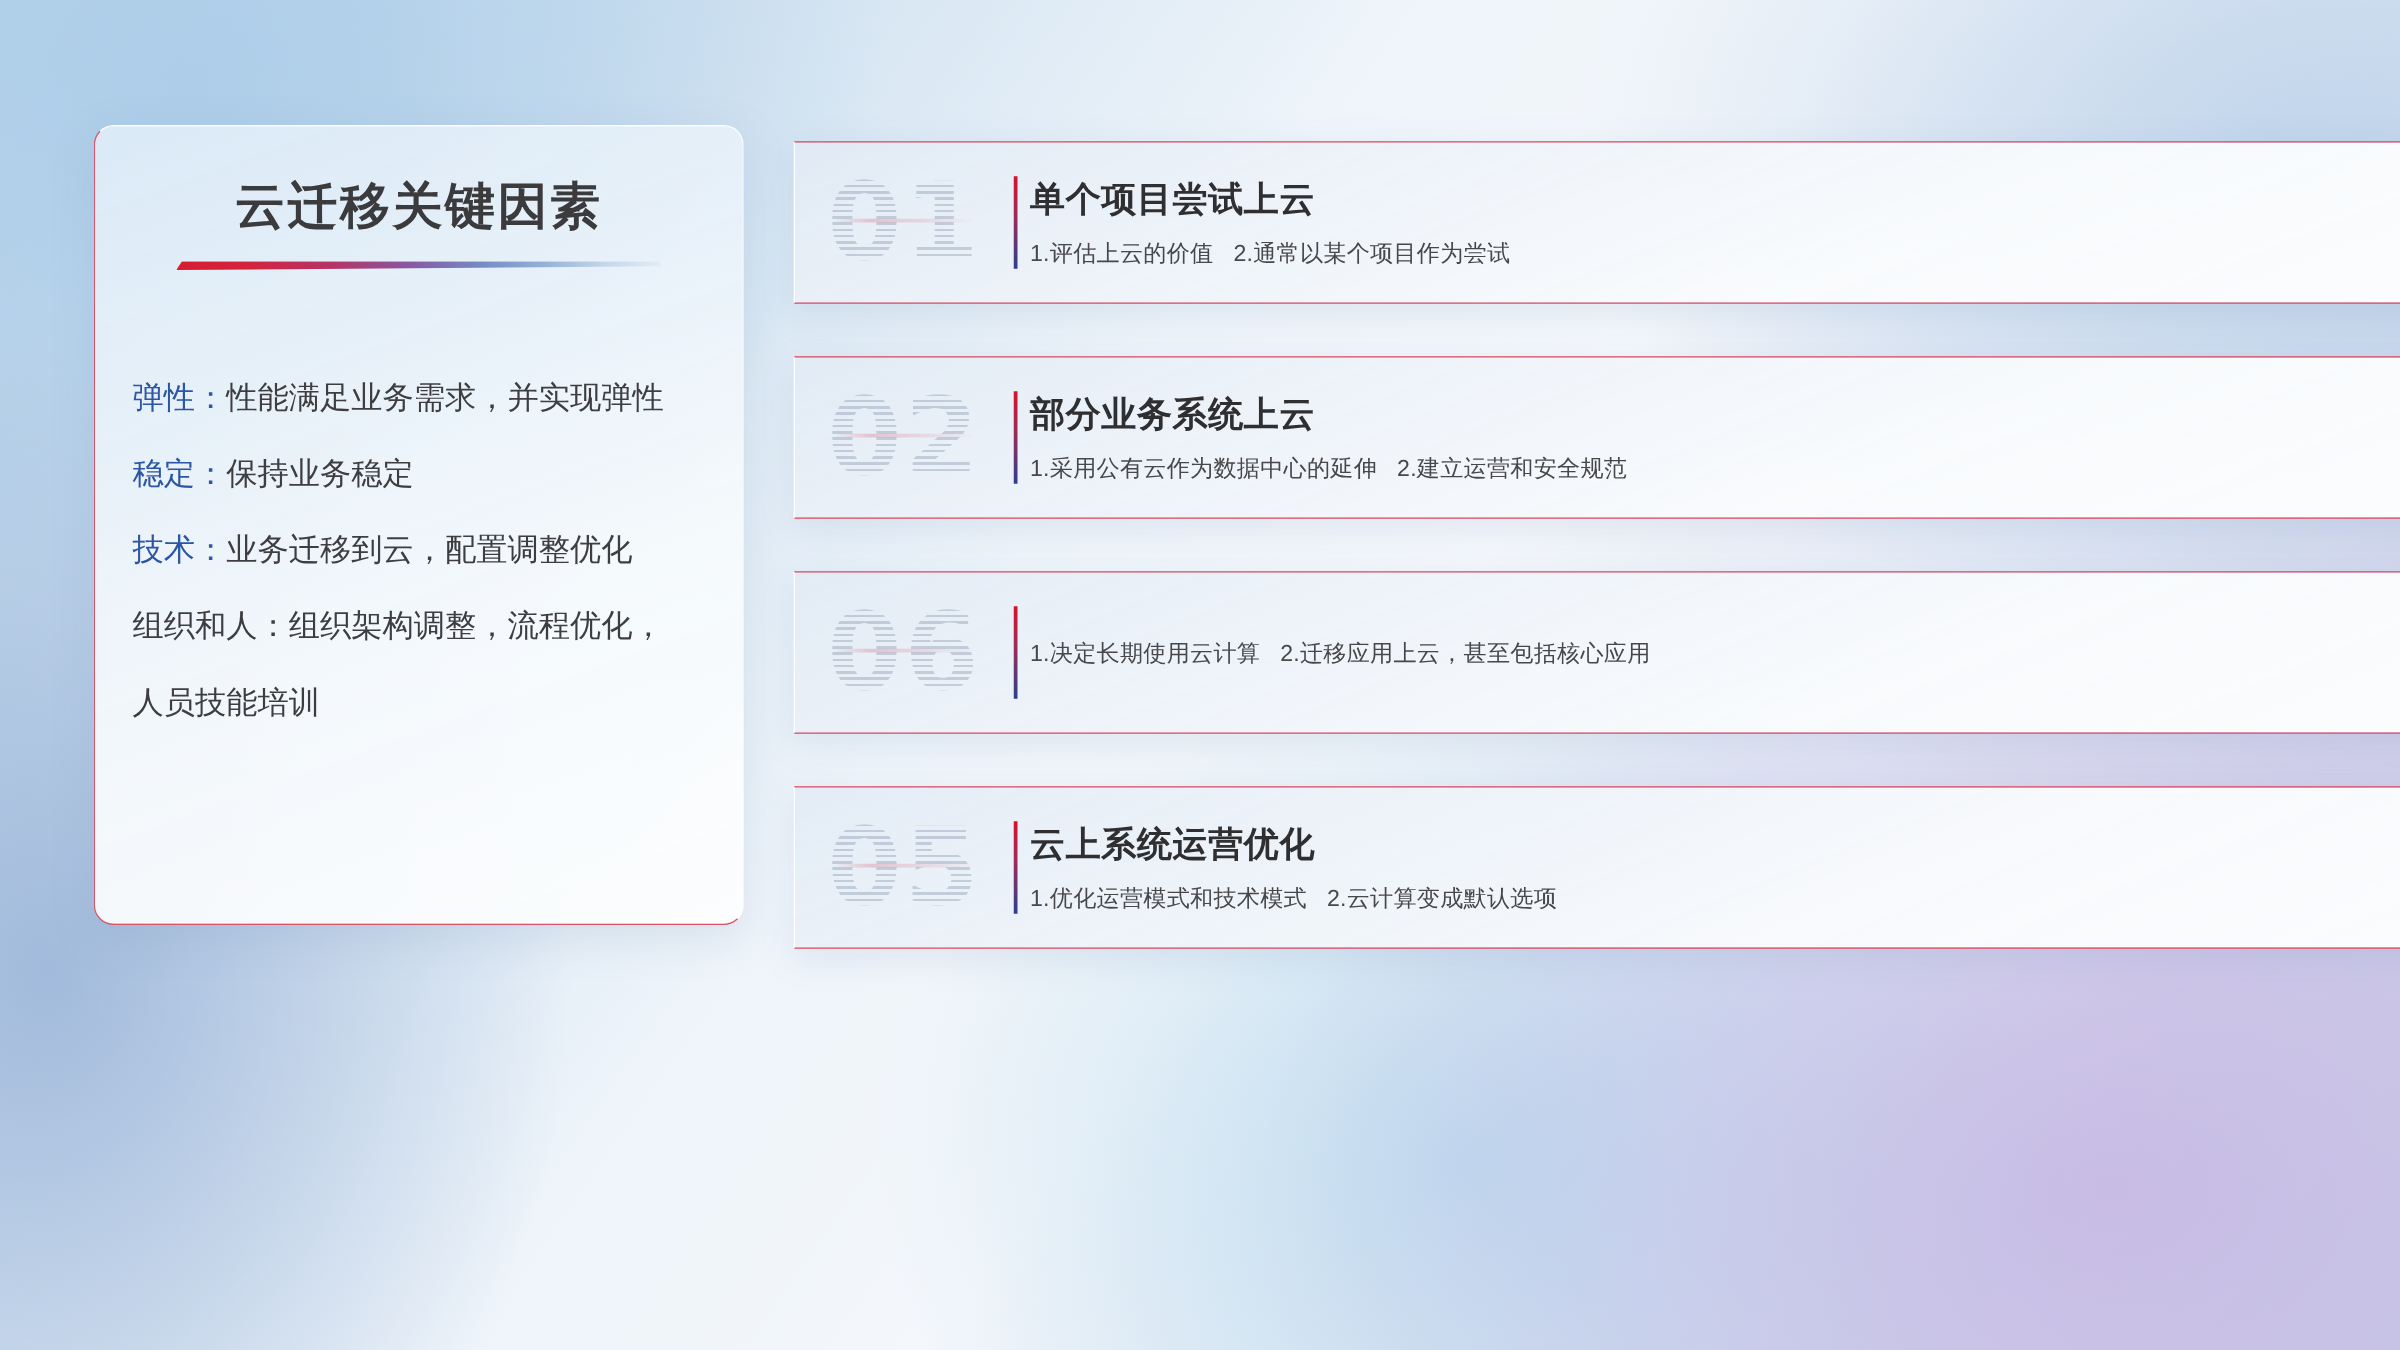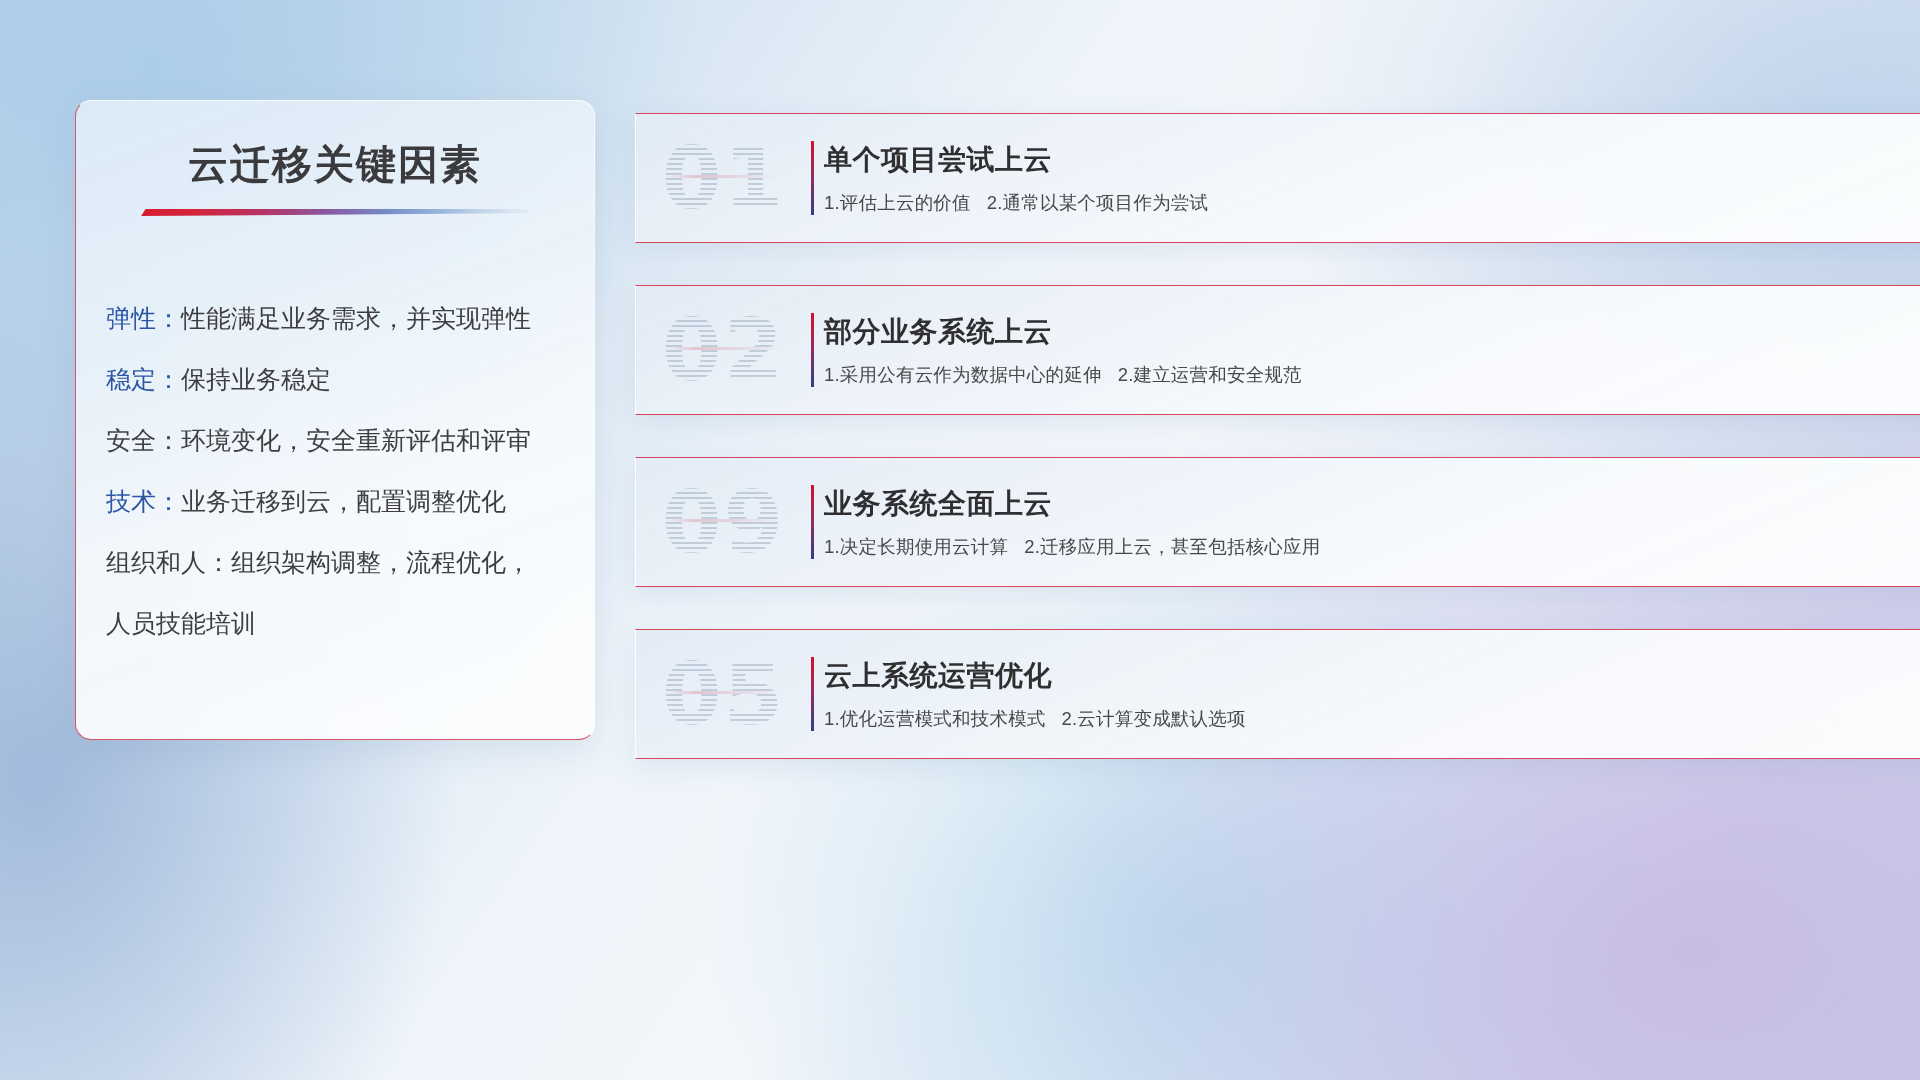--- a/index.html
+++ b/index.html
@@ -176,23 +176,20 @@
     <div id="factor-list">
 
       <div class="factor-row">
         <span class="factor-key">弹性：</span><span class="factor-val">性能满足业务需求，并实现弹性</span>
       </div>
 
       <div class="factor-row">
         <span class="factor-key">稳定：</span><span class="factor-val">保持业务稳定</span>
       </div>
 
-      <div class="factor-row">
-        <span class="factor-key plain">安全：</span><span class="factor-val">环境变化，安全重新评估和评审</span>
-      </div>
 
       <div class="factor-row">
         <span class="factor-key">技术：</span><span class="factor-val">业务迁移到云，配置调整优化</span>
       </div>
 
       <div class="factor-row">
         <span class="factor-key plain">组织和人：</span><span class="factor-val">组织架构调整，流程优化，</span>
       </div>
 
       <div class="factor-row">
@@ -220,24 +217,23 @@
       <div class="step-divider"></div>
       <div class="step-text">
         <div class="step-title">部分业务系统上云</div>
         <div class="step-desc">
           <span>1.采用公有云作为数据中心的延伸</span><span class="gap"></span><span>2.建立运营和安全规范</span>
         </div>
       </div>
     </div>
 
     <div class="step-card">
-      <div class="step-number">09</div>
-      <div class="step-divider"></div>
-      <div class="step-text">
-        <div class="step-title">业务系统全面上云</div>
+      <div class="step-number">06</div>
+      <div class="step-divider"></div>
+      <div class="step-text">
         <div class="step-desc">
           <span>1.决定长期使用云计算</span><span class="gap"></span><span>2.迁移应用上云，甚至包括核心应用</span>
         </div>
       </div>
     </div>
 
     <div class="step-card">
       <div class="step-number">05</div>
       <div class="step-divider"></div>
       <div class="step-text">

